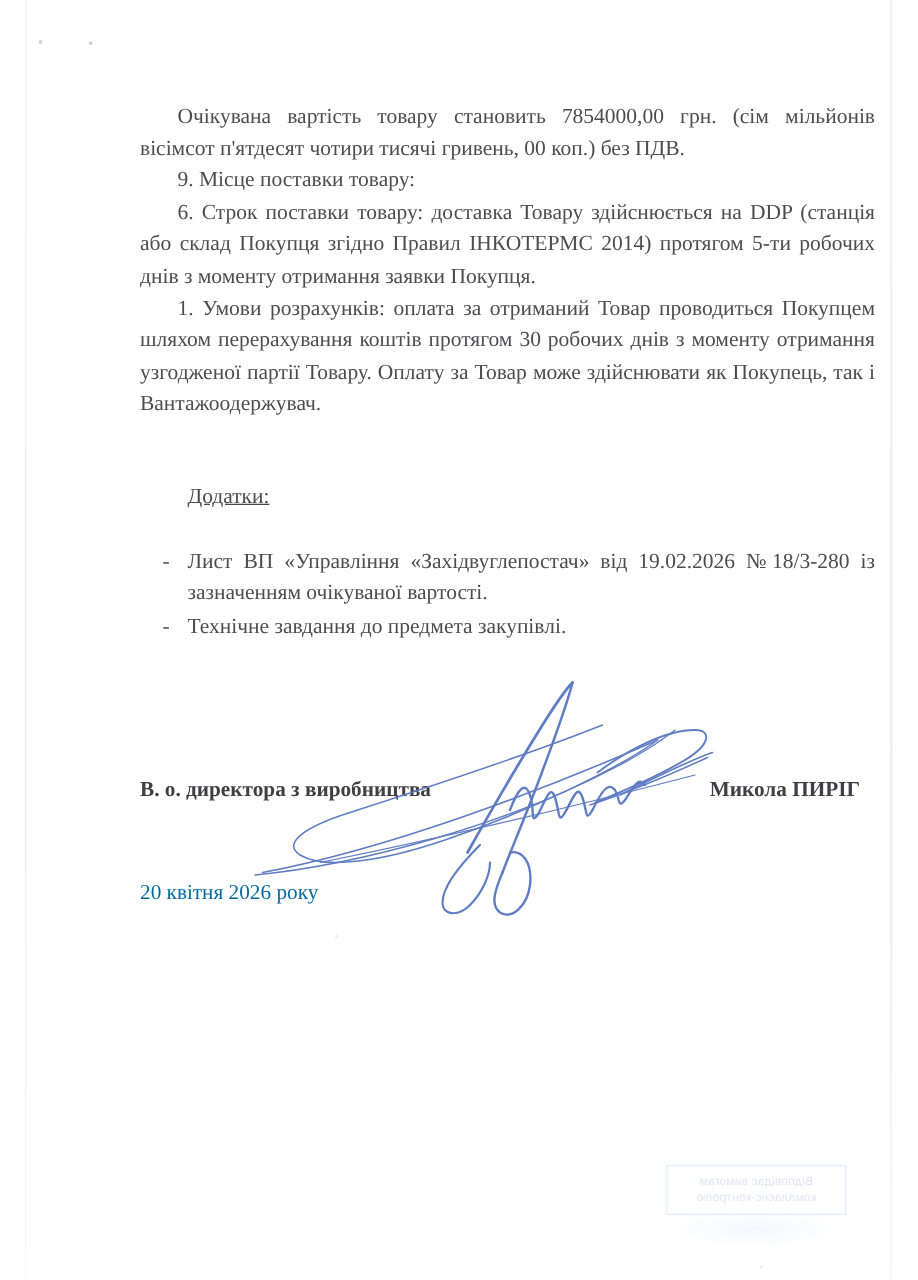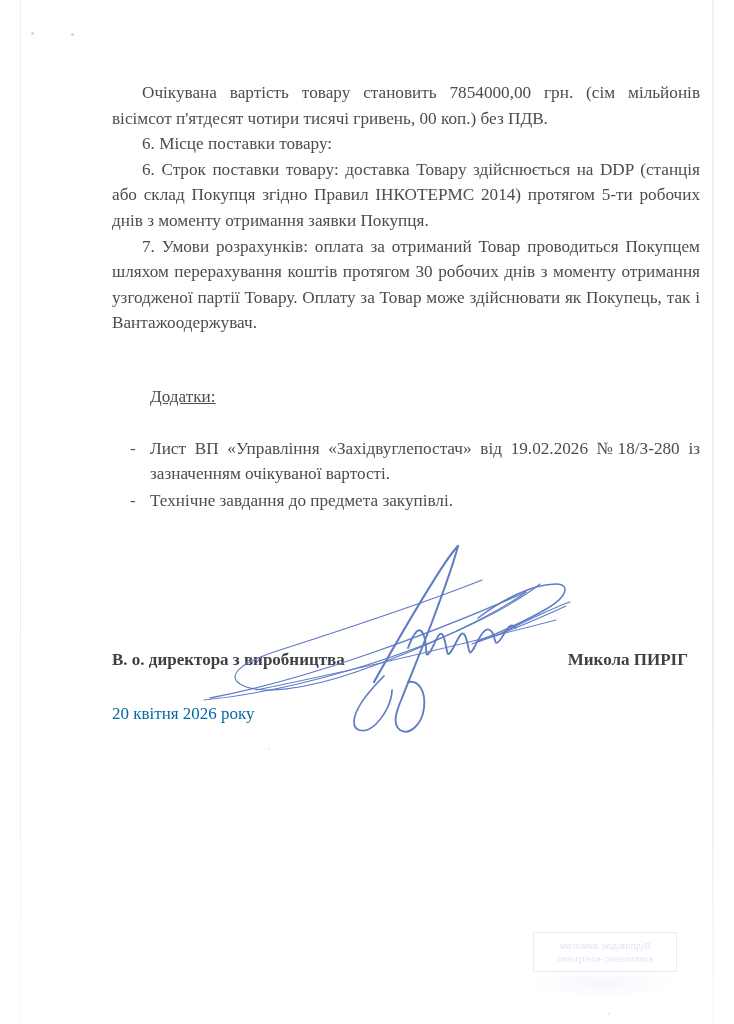--- a/index.html
+++ b/index.html
@@ -95,21 +95,21 @@
     position: absolute;
     left: 18px;
     top: 0;
     color: #55555a;
   }
 
   
   .sign-row {
     position: absolute;
     left: 112px;
-    top: 650px;
+    top: 622px;
     width: 588px;
     display: flex;
     justify-content: space-between;
     align-items: baseline;
   }
   .sign-role, .sign-name {
     font-size: 17px;
     font-weight: bold;
     color: #3f3f45;
     white-space: nowrap;
@@ -181,26 +181,26 @@
 
   <div class="speck s1"></div>
   <div class="speck s2"></div>
   <div class="speck s3"></div>
   <div class="speck s4"></div>
 
   <div class="body-area">
 
     <p class="para indent">Очікувана вартість товару становить 7854000,00 грн. (сім мільйонів вісімсот п'ятдесят чотири  тисячі   гривень, 00 коп.) без ПДВ.</p>
 
-    <p class="para indent">6. Місце поставки товару:</p>
+    <p class="para indent">9. Місце поставки товару:</p>
 
 
     <p class="para indent">6. Строк поставки товару: доставка Товару здійснюється на DDP (станція або склад Покупця згідно Правил ІНКОТЕРМС 2014) протягом 5-ти робочих днів з моменту отримання заявки Покупця.</p>
 
-    <p class="para indent">7. Умови розрахунків: оплата  за отриманий  Товар проводиться Покупцем шляхом перерахування коштів протягом 30 робочих днів з моменту отримання узгодженої партії Товару. Оплату за Товар може здійснювати як Покупець, так і Вантажоодержувач.</p>
+    <p class="para indent">1. Умови розрахунків: оплата  за отриманий  Товар проводиться Покупцем шляхом перерахування коштів протягом 30 робочих днів з моменту отримання узгодженої партії Товару. Оплату за Товар може здійснювати як Покупець, так і Вантажоодержувач.</p>
 
 
     <div style="height:48px"></div>
 
     <p class="attachments-title">Додатки:</p>
 
     <div style="height:26px"></div>
 
     <ul class="att-list">
       <li>

